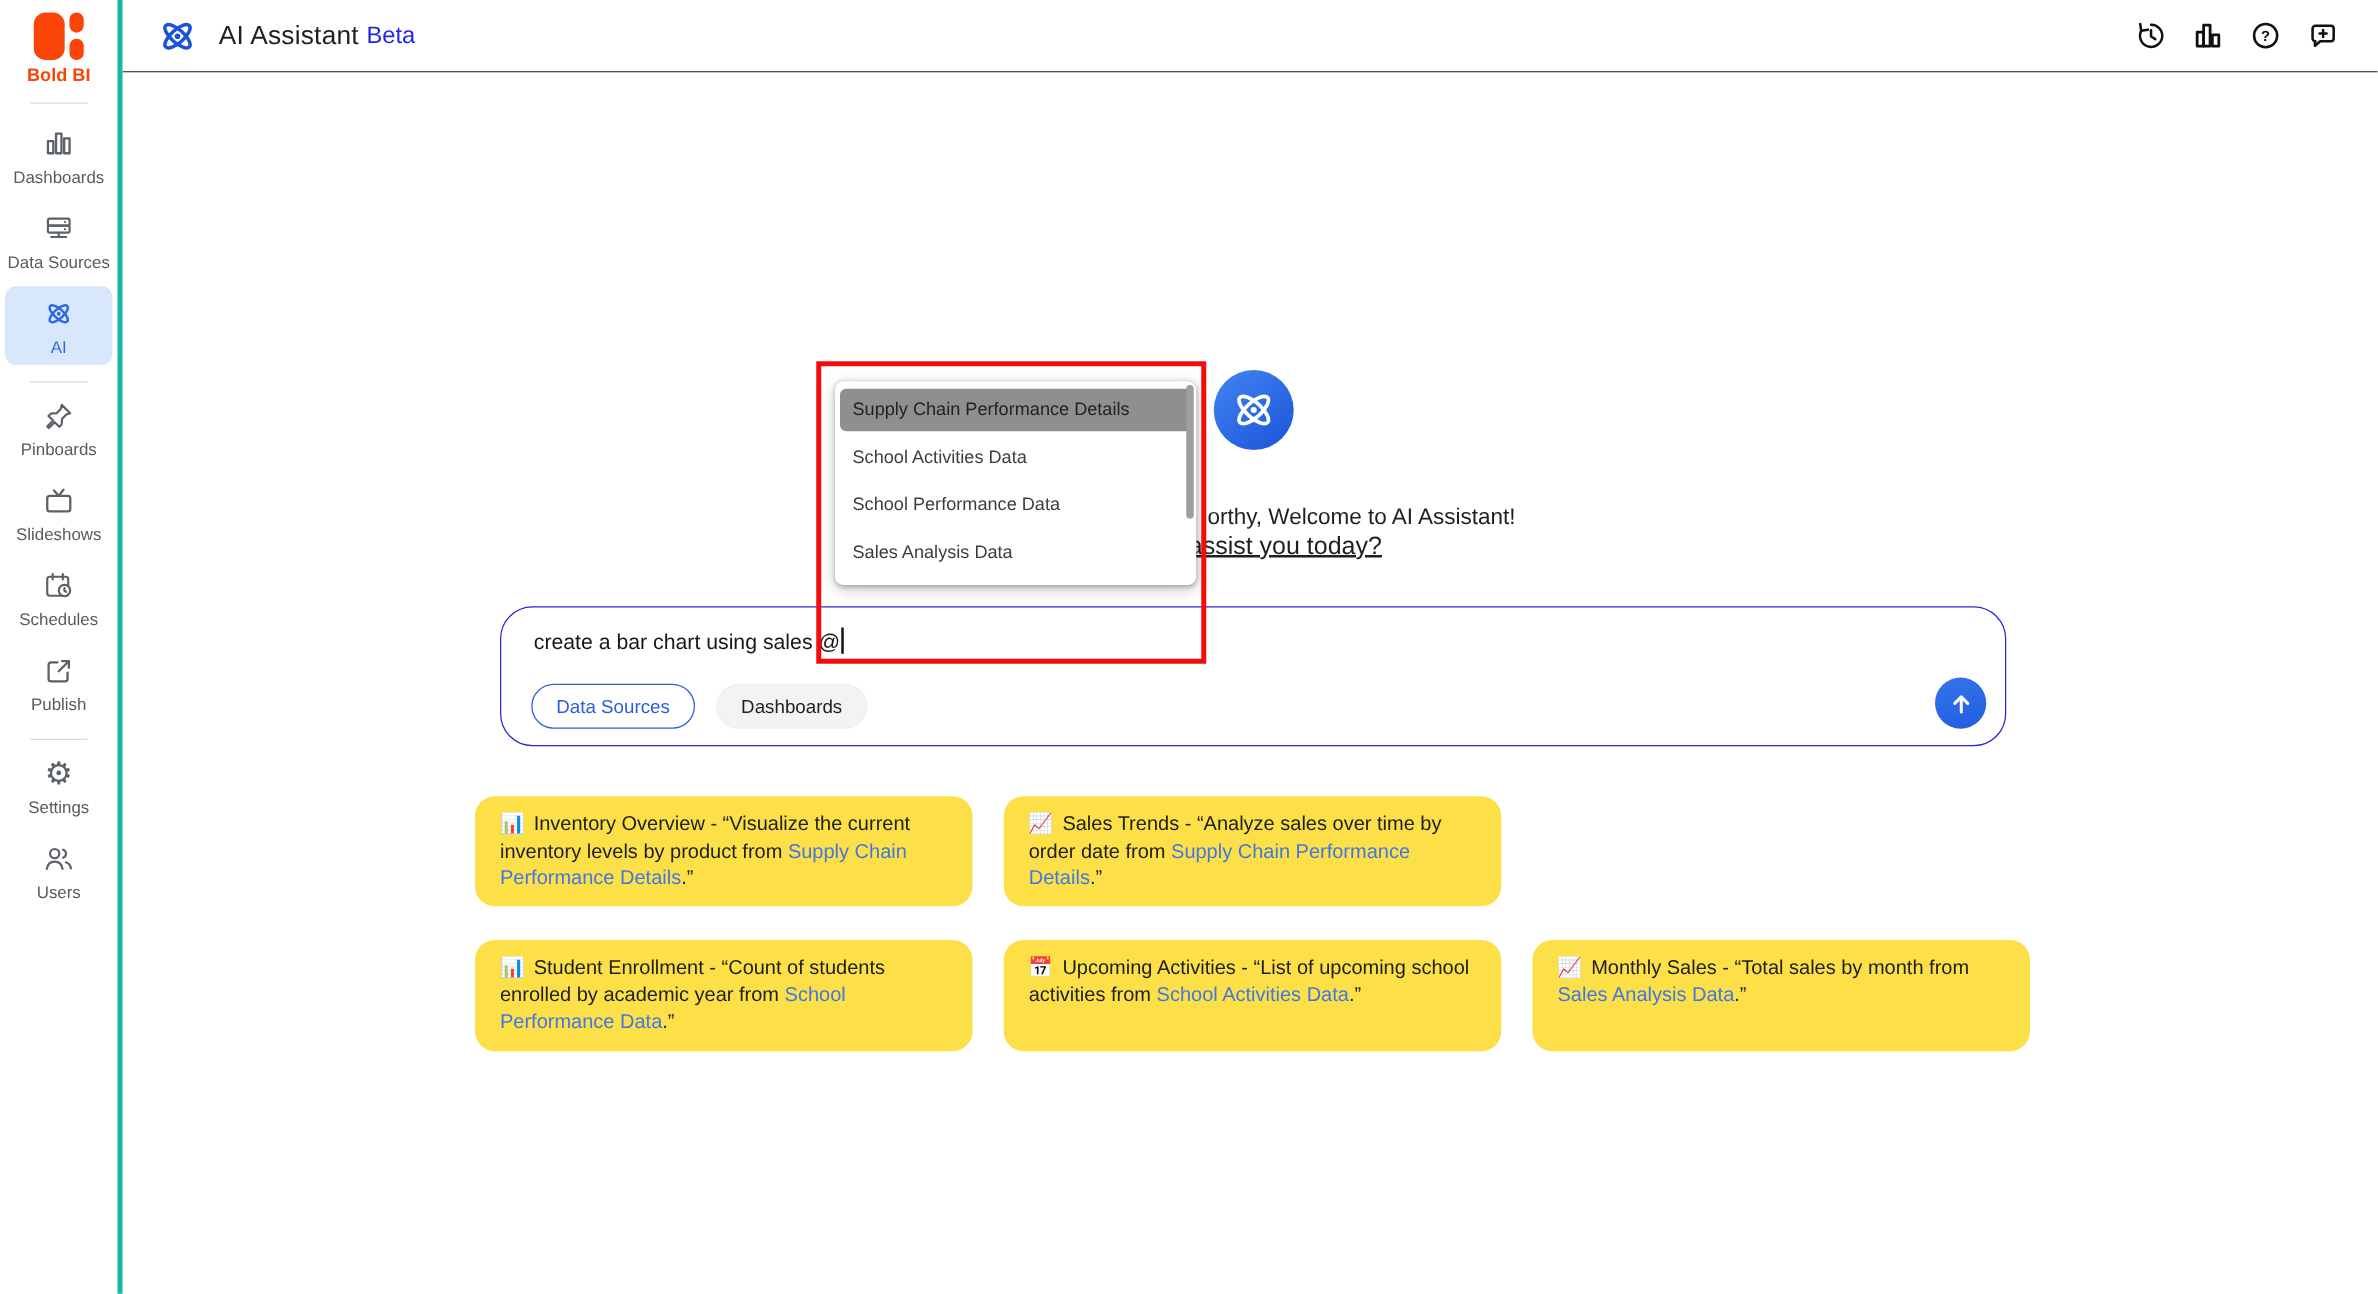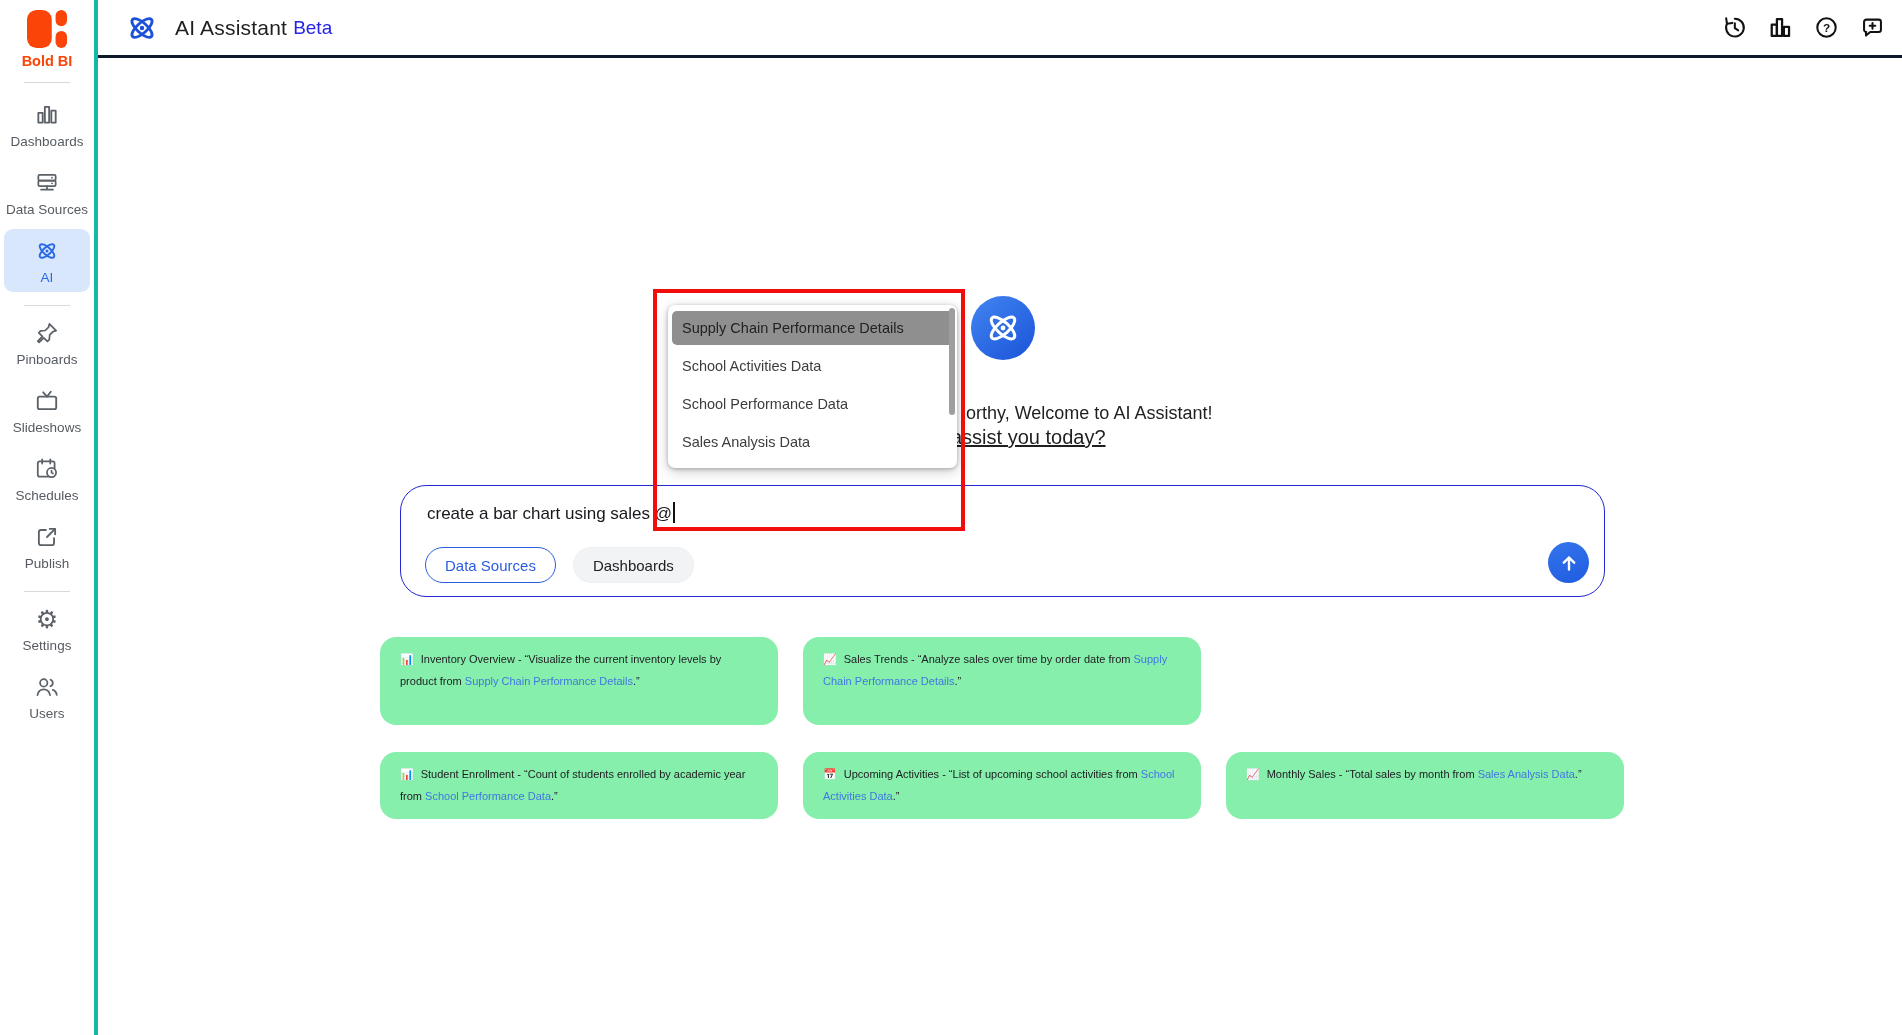--- a/index.html
+++ b/index.html
@@ -29,21 +29,21 @@
   .side-item.active { background: #d9e7fc; }
   .side-label { font-size: 13.5px; color: #565b61; white-space: nowrap; }
   .side-item.active .side-label { color: #2a6ae4; }
   .side-item.active .icn { color: #2a6ae4; }
   .icn { width: 26px; height: 26px; display: flex; align-items: center; justify-content: center; color: #5b6167; }
   .icn svg { width: 100%; height: 100%; }
   .gear-glyph { font-size: 25px; line-height: 26px; }
   
   .topbar {
     position: absolute; left: 98px; top: 0; right: 0; height: 58px; background: #fff;
-    border-bottom: 3px solid #0f172a; display: flex; align-items: center; padding: 0 16px 0 26px;
+    border-bottom: 1px solid #0f172a; display: flex; align-items: center; padding: 0 30px 0 26px;
   }
   .topbar .icn.atom { width: 36px; height: 36px; color: #1d52d8; }
   .topbar-title { font-size: 21px; color: #1f1f1f; font-weight: 500; margin-left: 15px; letter-spacing: .2px; }
   .beta-badge { font-size: 19px; color: #2525e8; margin-left: 6px; }
   .topbar-actions { margin-left: auto; display: flex; align-items: center; gap: 19px; }
   .topbar-btn { background: none; border: none; cursor: pointer; padding: 0; }
   .topbar-btn .icn { width: 27px; height: 27px; color: #111111; }
   
   .stage { position: absolute; left: 98px; top: 58px; right: 0; bottom: 0; background: #fff; }
   .avatar {
@@ -83,22 +83,22 @@
     position: absolute; right: 15px; bottom: 13px; width: 41px; height: 41px; border-radius: 50%;
     border: none; cursor: pointer; background: linear-gradient(160deg, #3575ec, #1f5ce0);
     display: flex; align-items: center; justify-content: center;
   }
   .send-btn .icn { width: 24px; height: 24px; color: #fff; }
   
   .cards-row { position: absolute; left: 282px; display: flex; gap: 25px; }
   .cards-row.r1 { top: 579px; }
   .cards-row.r2 { top: 694px; }
   .card {
-    width: 398px; border-radius: 16px; background: #86efac; padding: 12px 20px;
-    font-size: 11px; line-height: 21.5px; color: #202124; cursor: pointer;
+    width: 398px; border-radius: 16px; background: #fde047; padding: 12px 20px;
+    font-size: 16px; line-height: 21.5px; color: #202124; cursor: pointer;
   }
   .cards-row.r1 .card { height: 88px; }
   .cards-row.r2 .card { min-height: 64px; }
   .card-emoji { margin-right: 7px; }
   .card-link { color: #4177e2; }
 </style>
 </head>
 <body>
 
 <aside class="sidebar">

